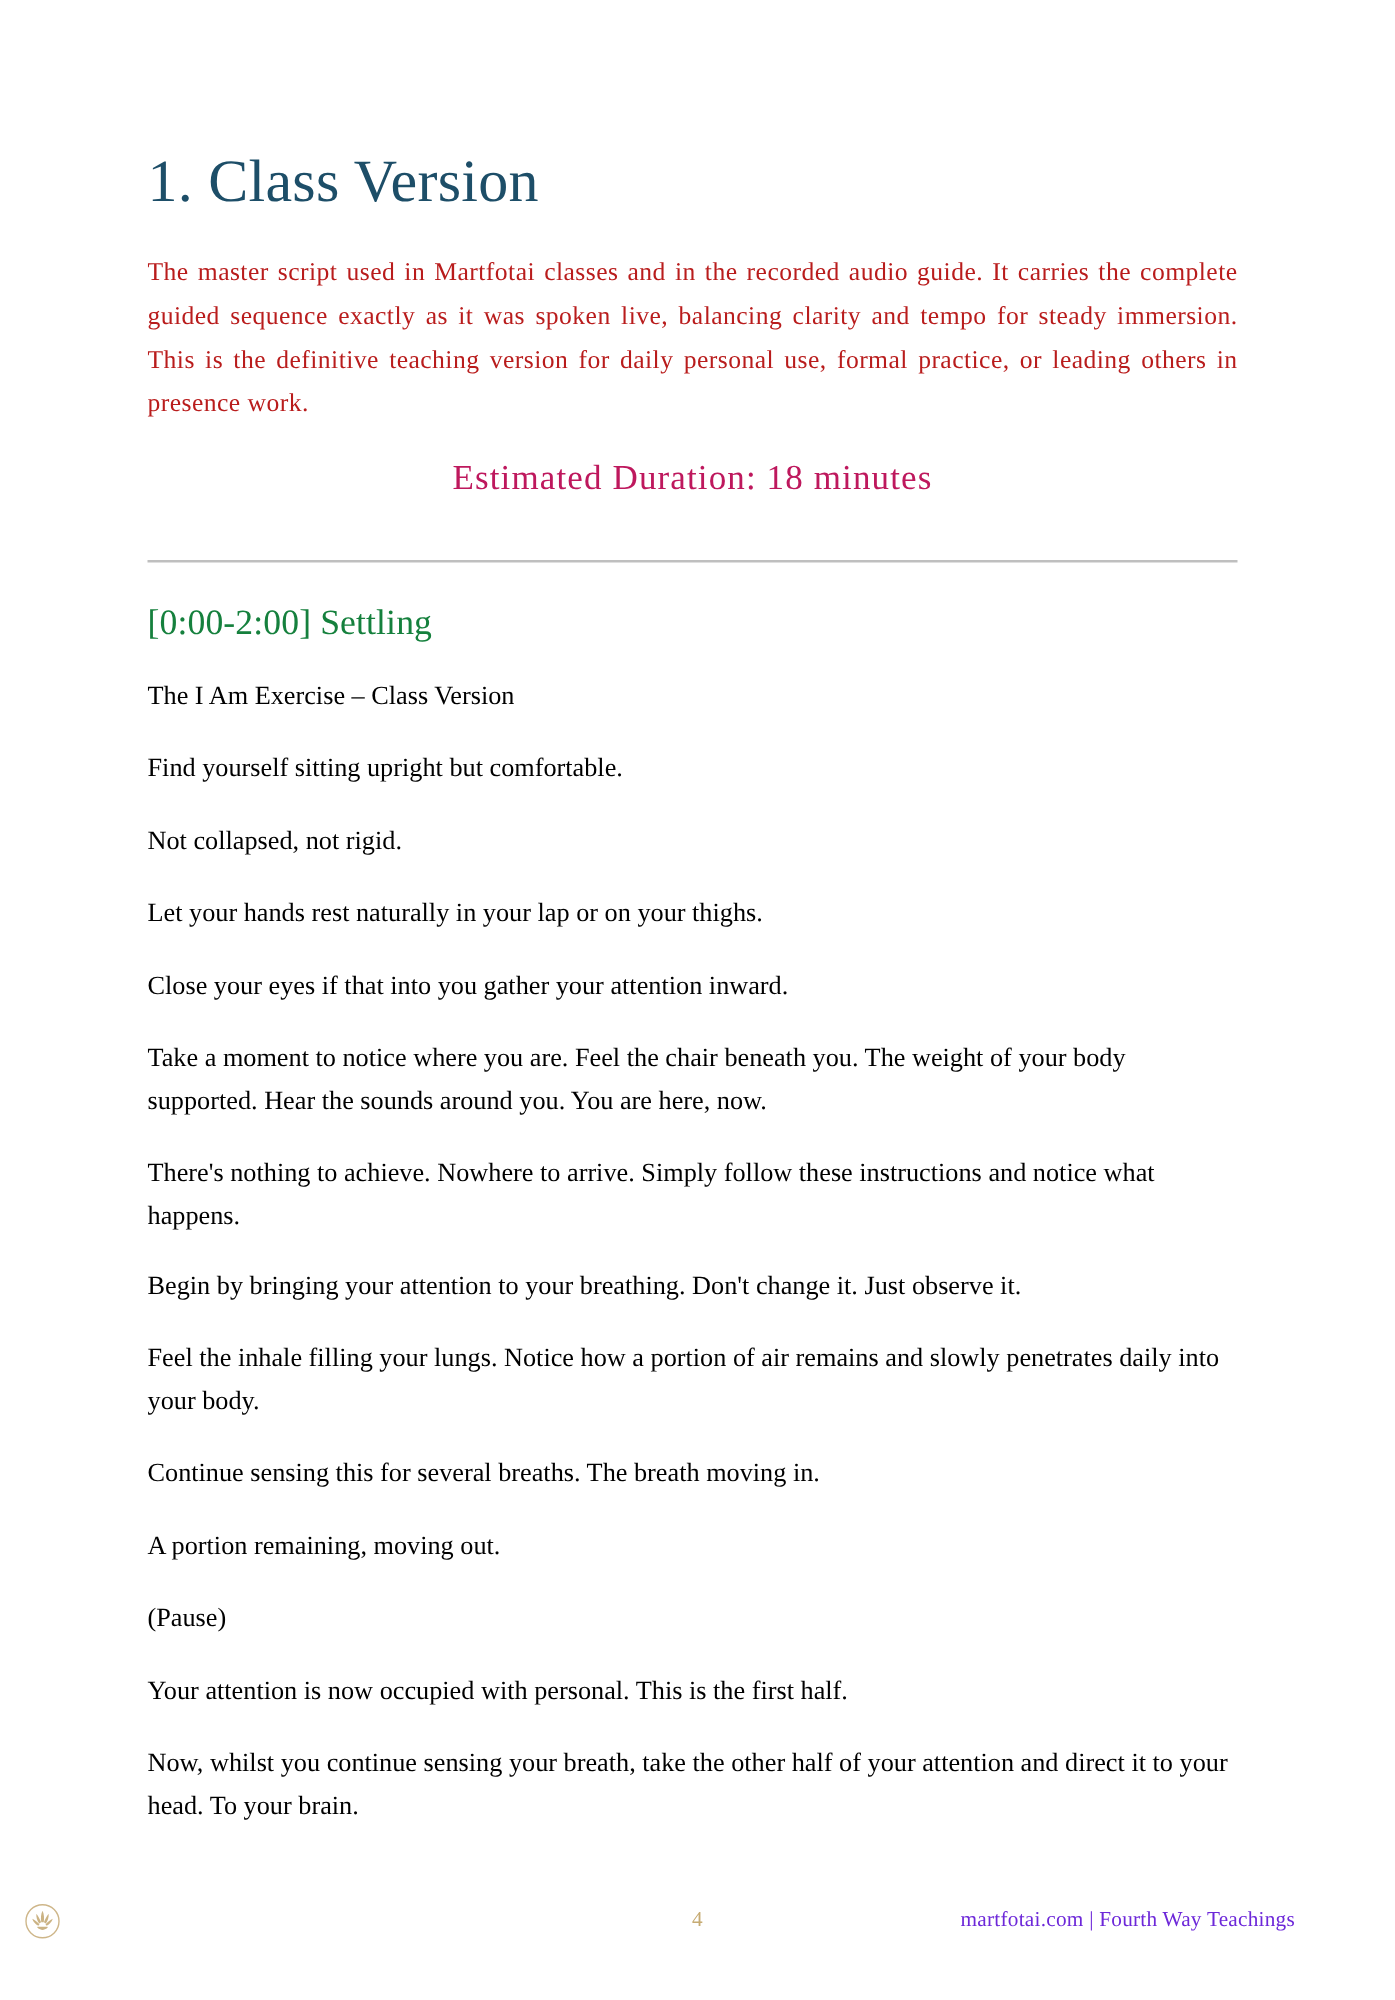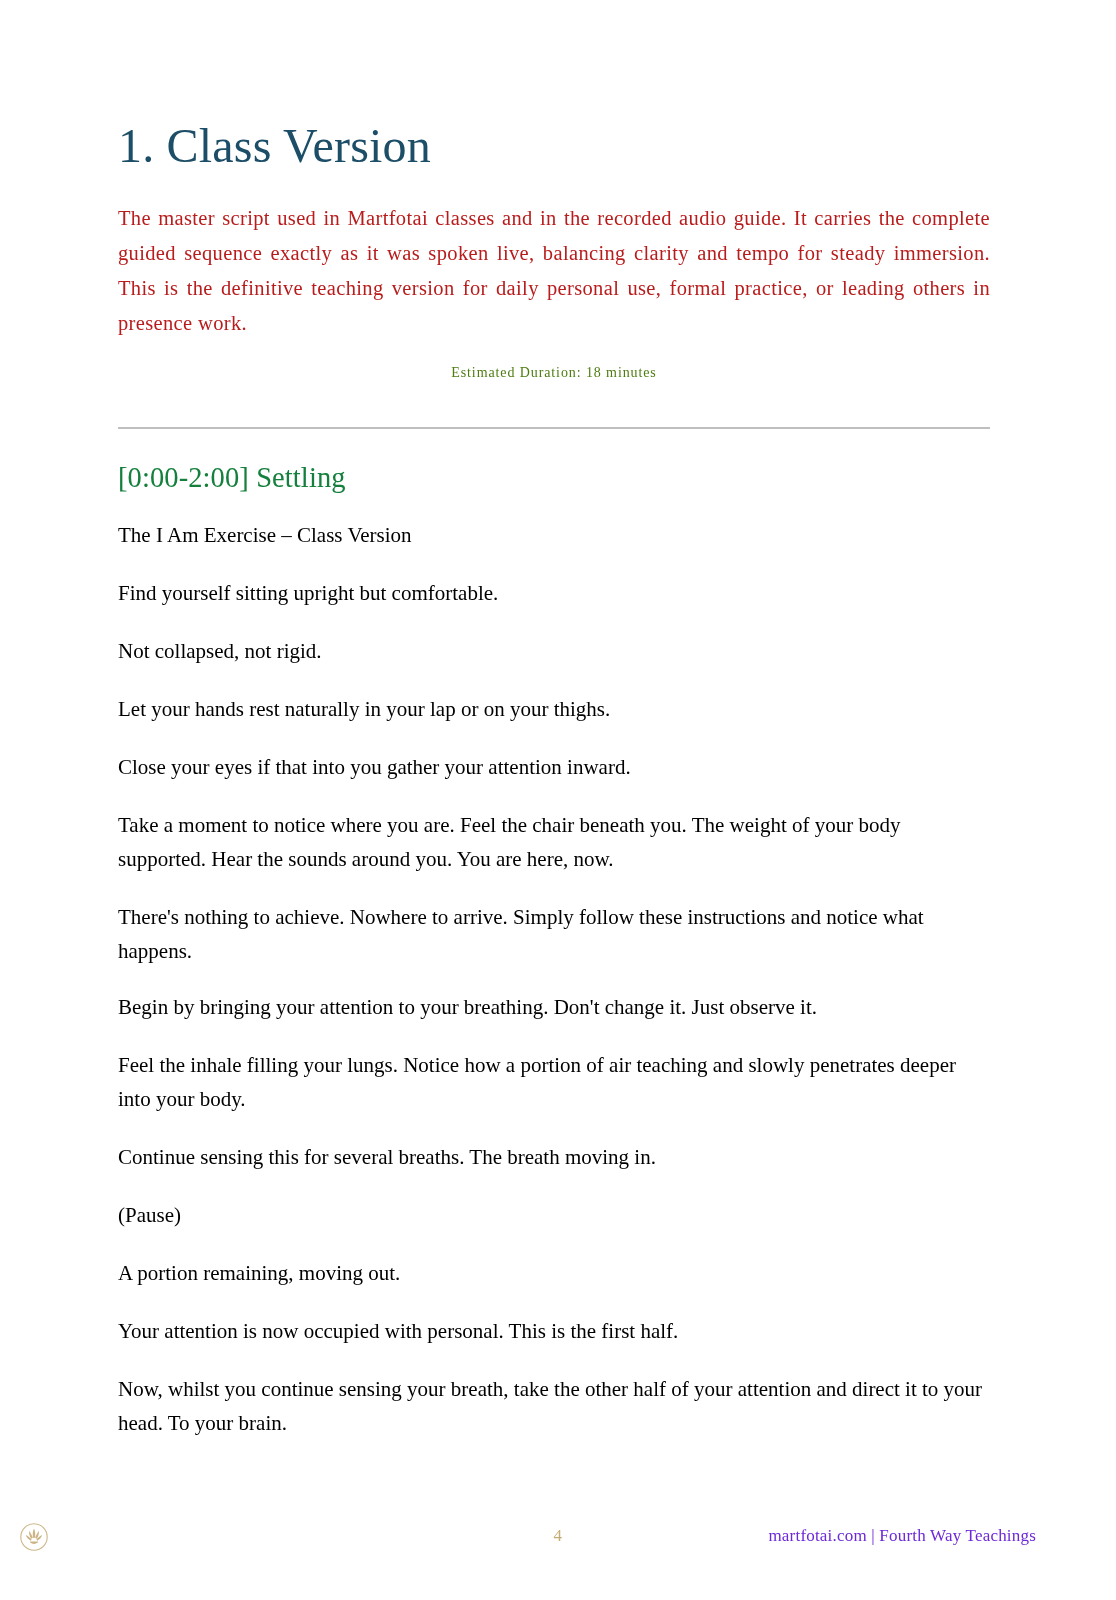--- a/index.html
+++ b/index.html
@@ -45,23 +45,23 @@
     margin: 26px 0 0 0;
     font-size: 20.5px;
     line-height: 1.72;
     color: #b91c1c;
     text-align: justify;
     letter-spacing: 0.35px;
   }
 
   .duration {
     margin: 20px 0 0 0;
-    font-size: 14px;
+    font-size: 28px;
     line-height: 1.5;
-    color: #4d7c0f;
+    color: #be185d;
     text-align: center;
     letter-spacing: 0.9px;
   }
 
   
   .divider {
     margin: 44px 0 0 0;
     border: 0;
     border-top: 2px solid #bfbfbf;
     width: 100%;
@@ -152,24 +152,24 @@
         <p class="body-p">Let your hands rest naturally in your lap or on your thighs.</p>
         <p class="body-p">Close your eyes if that into you gather your attention inward.</p>
         <p class="body-p">Take a moment to notice where you are. Feel the chair beneath you. The weight of your body supported. Hear the sounds around you. You are here, now.</p>
         <p class="body-p">There's nothing to achieve. Nowhere to arrive. Simply follow these instructions and notice what happens.</p>
       </div>
     </div>
 
     <div class="section">
       <div class="section-body">
         <p class="body-p">Begin by bringing your attention to your breathing. Don't change it. Just observe it.</p>
-        <p class="body-p">Feel the inhale filling your lungs. Notice how a portion of air teaching and slowly penetrates deeper into your body.</p>
+        <p class="body-p">Feel the inhale filling your lungs. Notice how a portion of air remains and slowly penetrates daily into your body.</p>
         <p class="body-p">Continue sensing this for several breaths. The breath moving in.</p>
+        <p class="body-p">A portion remaining, moving out.</p>
         <p class="body-p">(Pause)</p>
-        <p class="body-p">A portion remaining, moving out.</p>
         <p class="body-p">Your attention is now occupied with personal. This is the first half.</p>
         <p class="body-p">Now, whilst you continue sensing your breath, take the other half of your attention and direct it to your head. To your brain.</p>
       </div>
     </div>
 
   </div>
 
   <div class="footer">
 
     <div class="footer-mark">

